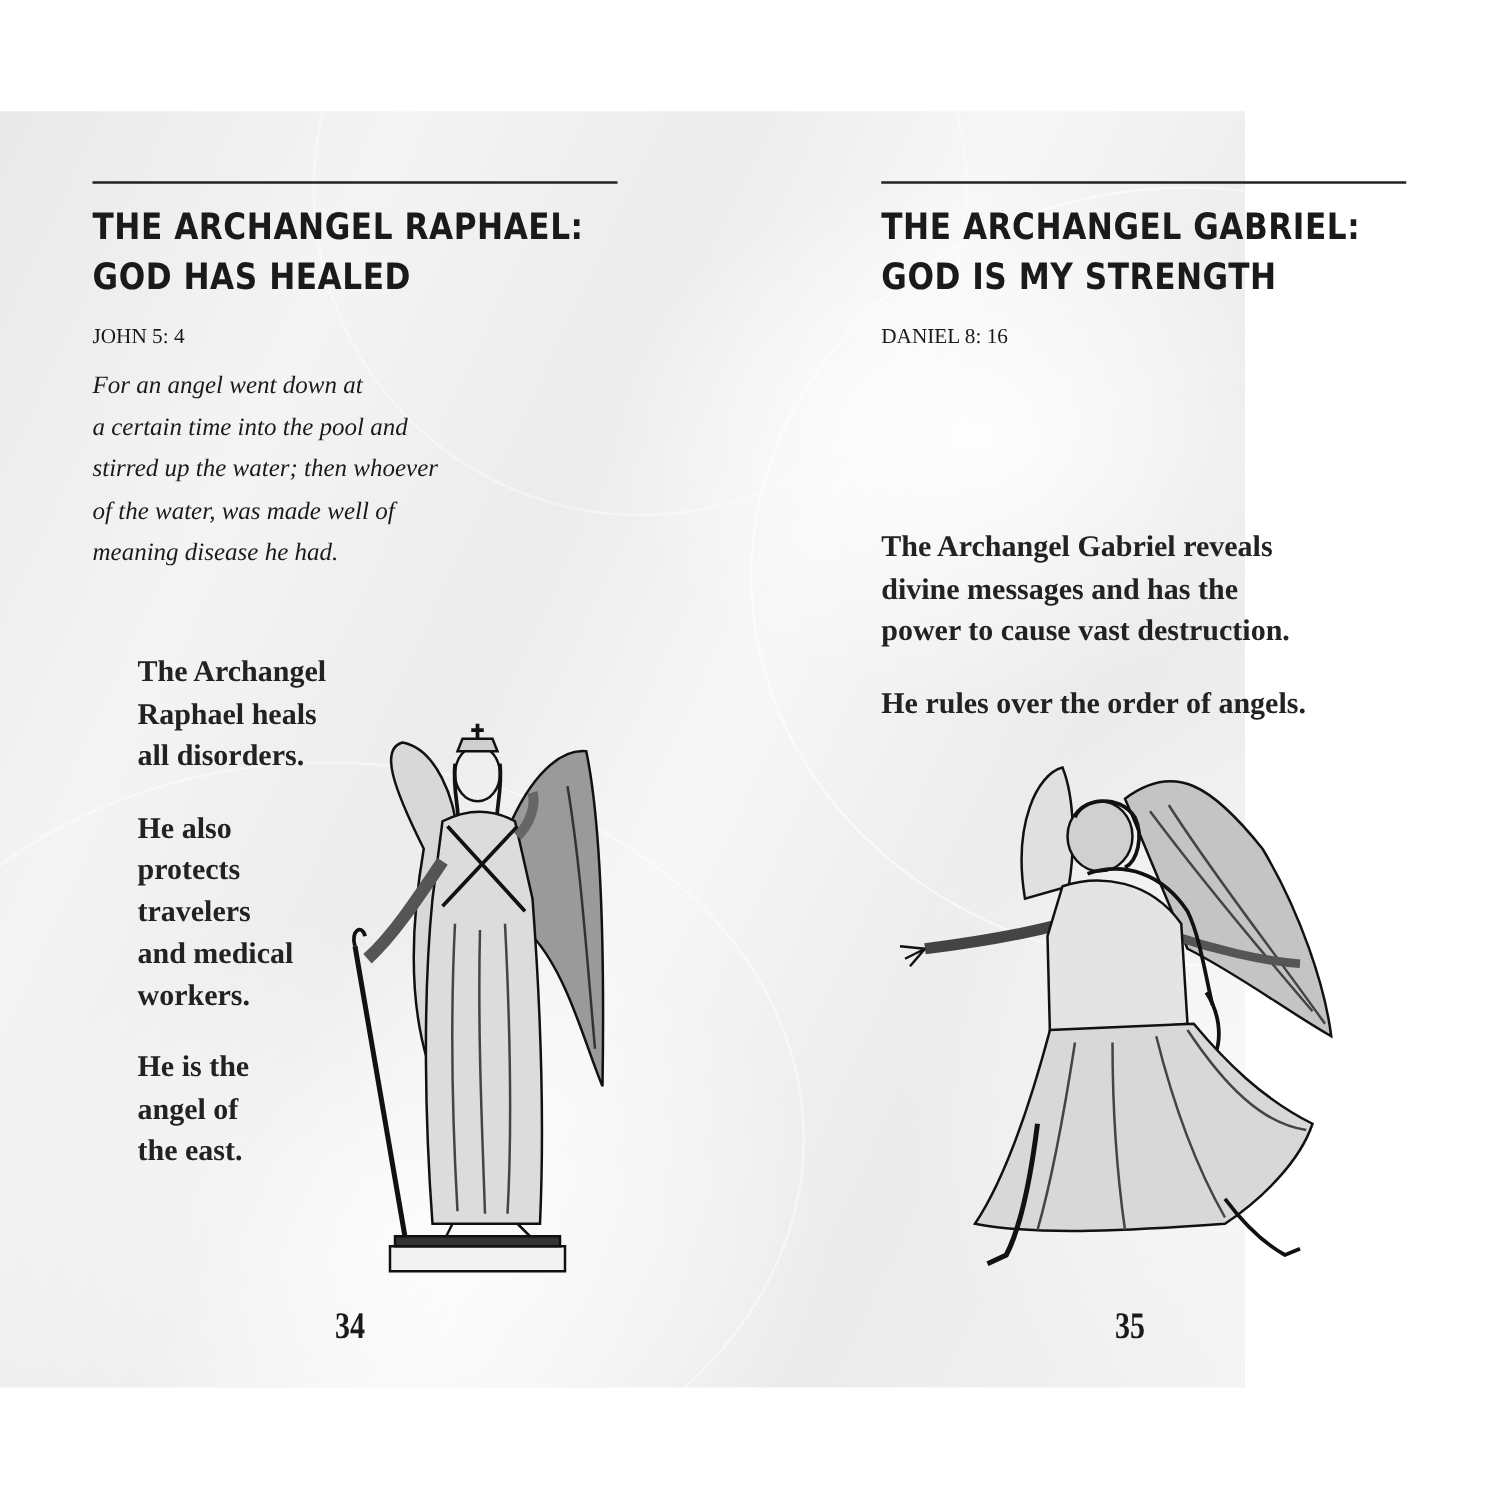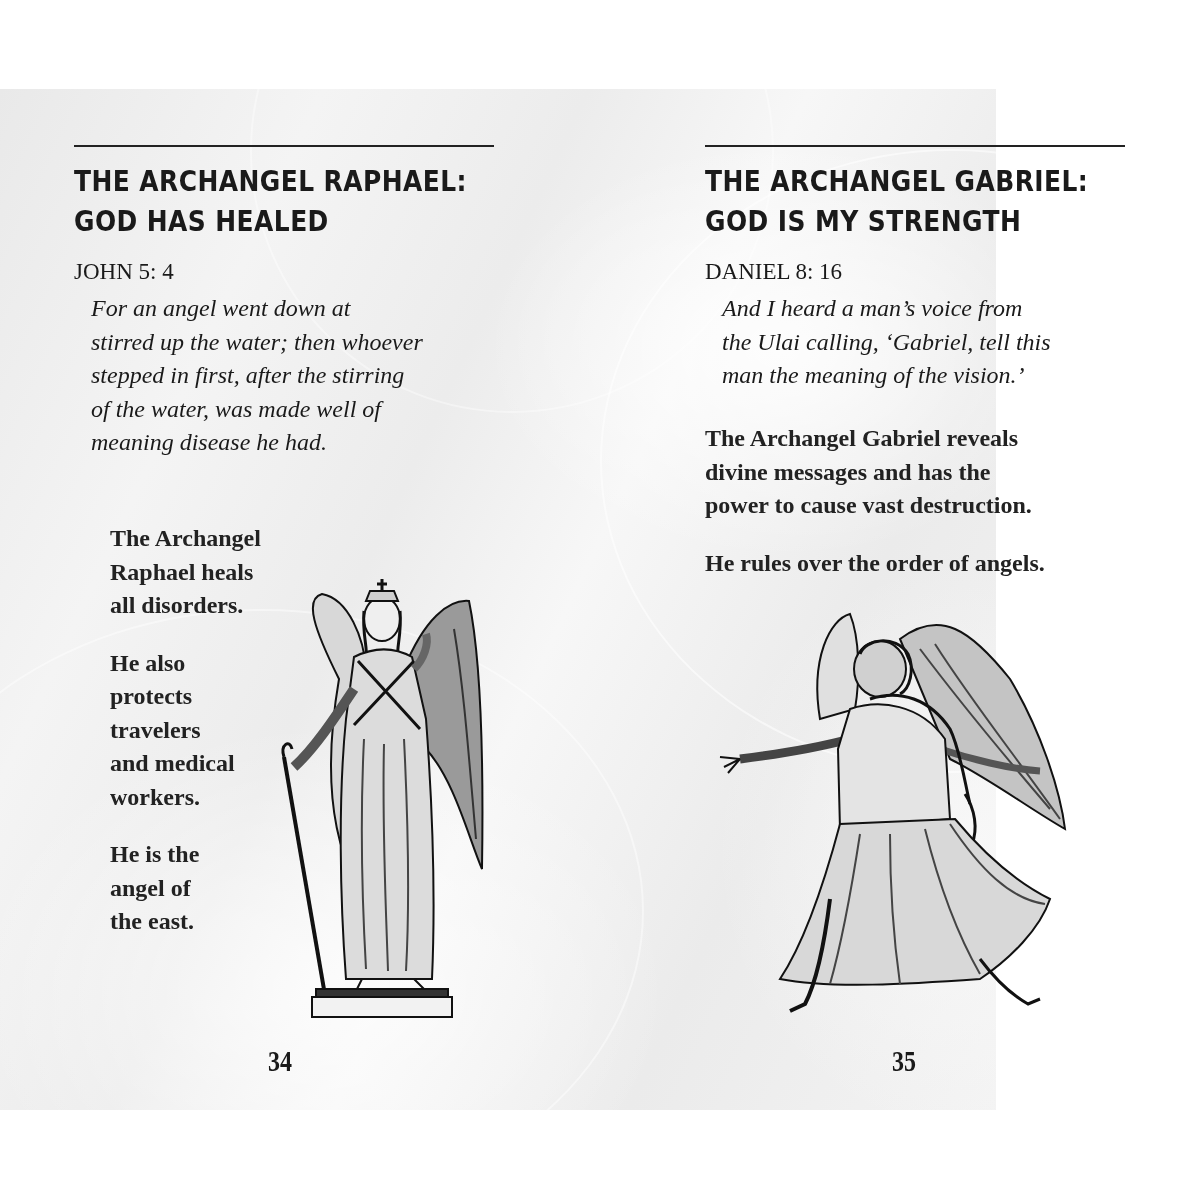--- a/index.html
+++ b/index.html
@@ -22,25 +22,25 @@
   .page.right { left: 705px; width: 420px; }
   .rule { position: absolute; top: 56px; left: 0; right: 0; height: 2px; background: #222; }
   .title {
     position: absolute; top: 72px; left: 0;
     font-family: "DejaVu Sans", sans-serif; font-weight: bold; font-size: 29px; line-height: 40px;
     letter-spacing: 0.5px; color: #1a1a1a; transform: scaleX(0.86); transform-origin: left top;
     white-space: nowrap; text-transform: uppercase;
   }
   .ref {
     position: absolute; top: 170px; left: 0;
-    font-family: "Liberation Serif", serif; font-size: 23px; color: #1a1a1a;
+    font-family: "Liberation Serif", serif; font-size: 17px; color: #1a1a1a;
   }
   .verse {
     position: absolute; top: 203px; left: 0;
-    font-family: "Liberation Serif", serif; font-style: italic; font-size: 24px; line-height: 33.5px; color: #1a1a1a; margin-left: 17px;
+    font-family: "Liberation Serif", serif; font-style: italic; font-size: 20px; line-height: 33.5px; color: #1a1a1a;
   }
   .verse div { white-space: nowrap; }
   .body-text {
     position: absolute; left: 0;
     font-family: "Liberation Serif", serif; font-size: 24px; line-height: 33.5px; color: #222; font-weight: bold;
   }
   .body-text p { margin: 0 0 8px 0; }
   .body-text div { white-space: nowrap; }
   .pagenum {
     position: absolute; top: 955px;
@@ -59,22 +59,22 @@
 
   <div class="page left">
     <div class="rule"></div>
     <div class="title">
       <div>The Archangel Raphael:</div>
       <div>God Has Healed</div>
     </div>
     <div class="ref">JOHN 5: 4</div>
     <div class="verse">
       <div>For an angel went down at</div>
+      <div>a certain time into the pool and</div>
       <div>stirred up the water; then whoever</div>
-      <div>stepped in first, after the stirring</div>
       <div>of the water, was made well of</div>
       <div>meaning disease he had.</div>
     </div>
     <div class="body-text" style="top:425px;margin-left:36px;">
       <p>
         </p>
         <div>The Archangel</div>
         <div>Raphael heals</div>
         <div>all disorders.</div>
       <p></p>
@@ -131,25 +131,20 @@
     <div class="pagenum" style="left:194px;">34</div>
   </div>
 
   <div class="page right">
     <div class="rule"></div>
     <div class="title">
       <div>The Archangel Gabriel:</div>
       <div>God Is My Strength</div>
     </div>
     <div class="ref">DANIEL 8: 16</div>
-    <div class="verse">
-      <div>And I heard a man’s voice from</div>
-      <div>the Ulai calling, ‘Gabriel, tell this</div>
-      <div>man the meaning of the vision.’</div>
-    </div>
     <div class="body-text" style="top:325px;">
       <p>
         </p>
         <div>The Archangel Gabriel reveals</div>
         <div>divine messages and has the</div>
         <div>power to cause vast destruction.</div>
       <p></p>
       <div style="height:8px"></div>
       <p>
         </p>

